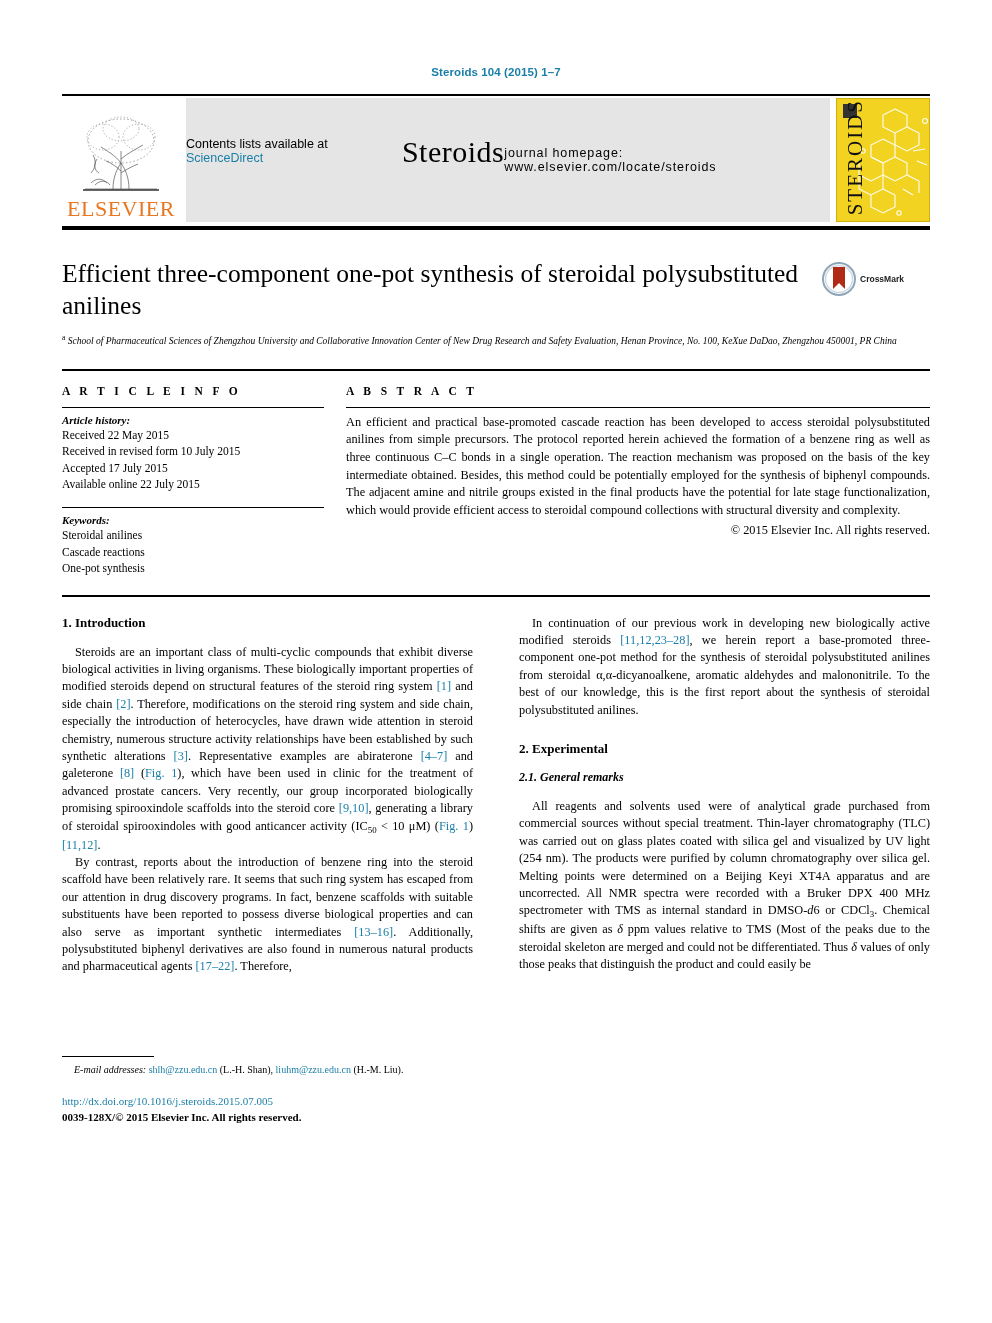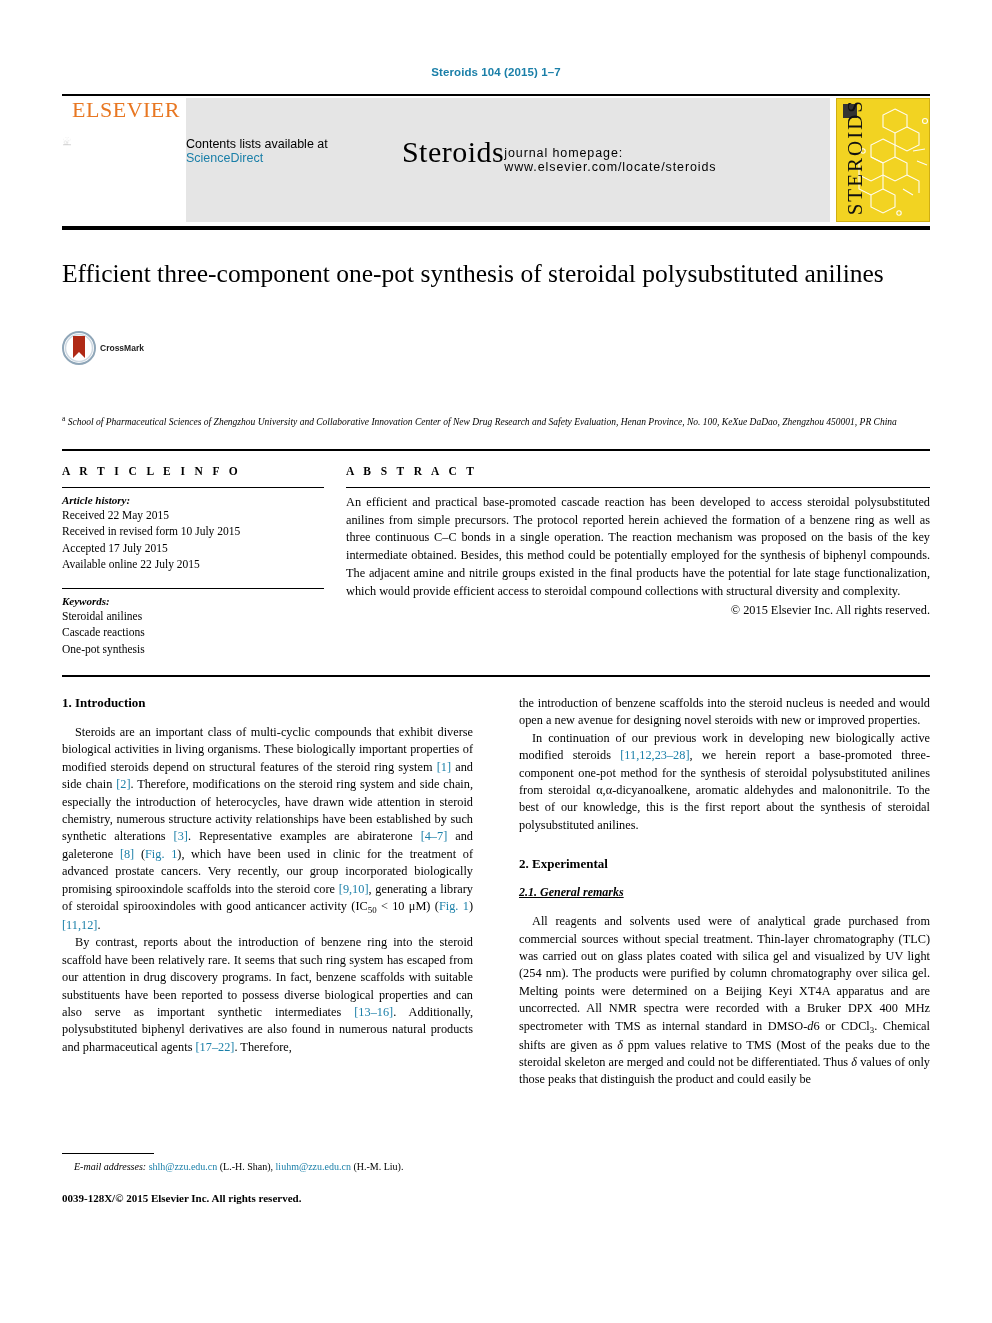--- a/index.html
+++ b/index.html
@@ -42,21 +42,23 @@
     border-top: 2.5px solid #000;
     padding-top: 2px;
     display: flex;
     align-items: stretch;
     height: 124px;
   }
   .elsevier-block {
     width: 118px;
     flex: 0 0 118px;
     display: flex;
+    flex-direction: column;
     justify-content: flex-end;
+    align-items: center;
     padding-bottom: 2px;
   }
   .tree-svg { display:block; }
   .elsevier-word {
     font-family: "Liberation Serif", serif;
     color: #E87722;
     font-size: 22px;
     letter-spacing: 0.5px;
     line-height: 1;
     margin-top: 1px;
@@ -116,21 +118,20 @@
   .masthead-rule {
     border-top: 4px solid #000;
     margin-top: 4px;
   }
 
   
   .title-row {
     display: flex;
     align-items: flex-start;
     margin-top: 28px;
-    flex-direction: column;
   }
   .paper-title {
     flex: 1 1 auto;
     font-size: 25.5px;
     line-height: 1.24;
     font-family: "Liberation Serif", serif;
     padding-right: 14px;
   }
   .crossmark {
     flex: 0 0 108px;
@@ -221,21 +222,20 @@
     font-size: 13px;
     margin: 0 0 13px 0;
   }
   h2.sec.spaced { margin-top: 22px; }
   h3.subsec {
     font-family: "Liberation Serif", serif;
     font-weight: bold;
     font-style: italic;
     font-size: 12px;
     margin: 0 0 13px 0;
-    text-decoration: underline;
   }
   p.para {
     font-size: 12.3px;
     line-height: 1.415;
     text-align: justify;
     margin: 0;
     text-indent: 13px;
   }
   p.para + p.para { margin-top: 0; }
   p.para.noindent { text-indent: 0; }
@@ -390,27 +390,27 @@
       <div class="footnote-area">
         <div class="fn-rule"></div>
         <div class="fn-line fn-indent">
           <i>E-mail addresses:</i>
           <span class="link">shlh@zzu.edu.cn</span>
           <span>(L.-H. Shan),</span>
           <span class="link">liuhm@zzu.edu.cn</span>
           <span>(H.-M. Liu).</span>
         </div>
         <div class="doi-block">
+          <div class="doi-line">http://dx.doi.org/10.1016/j.steroids.2015.07.005</div>
           <div class="issn-line">0039-128X/© 2015 Elsevier Inc. All rights reserved.</div>
         </div>
       </div>
     </div>
 
     <div class="bcol">
-      <p class="para noindent">the introduction of benzene scaffolds into the steroid nucleus is needed and would open a new avenue for designing novel steroids with new or improved properties.</p>
       <p class="para">In continuation of our previous work in developing new biologically active modified steroids <span class="link">[11,12,23–28]</span>, we herein report a base-promoted three-component one-pot method for the synthesis of steroidal polysubstituted anilines from steroidal α,α-dicyanoalkene, aromatic aldehydes and malononitrile. To the best of our knowledge, this is the first report about the synthesis of steroidal polysubstituted anilines.</p>
       <h2 class="sec spaced">2. Experimental</h2>
       <h3 class="subsec">2.1. General remarks</h3>
       <p class="para">All reagents and solvents used were of analytical grade purchased from commercial sources without special treatment. Thin-layer chromatography (TLC) was carried out on glass plates coated with silica gel and visualized by UV light (254 nm). The products were purified by column chromatography over silica gel. Melting points were determined on a Beijing Keyi XT4A apparatus and are uncorrected. All NMR spectra were recorded with a Bruker DPX 400 MHz spectrometer with TMS as internal standard in DMSO-<i>d</i>6 or CDCl<sub>3</sub>. Chemical shifts are given as <i>δ</i> ppm values relative to TMS (Most of the peaks due to the steroidal skeleton are merged and could not be differentiated. Thus <i>δ</i> values of only those peaks that distinguish the product and could easily be</p>
     </div>
   </div>
 
 </div>
 
 </body></html>

